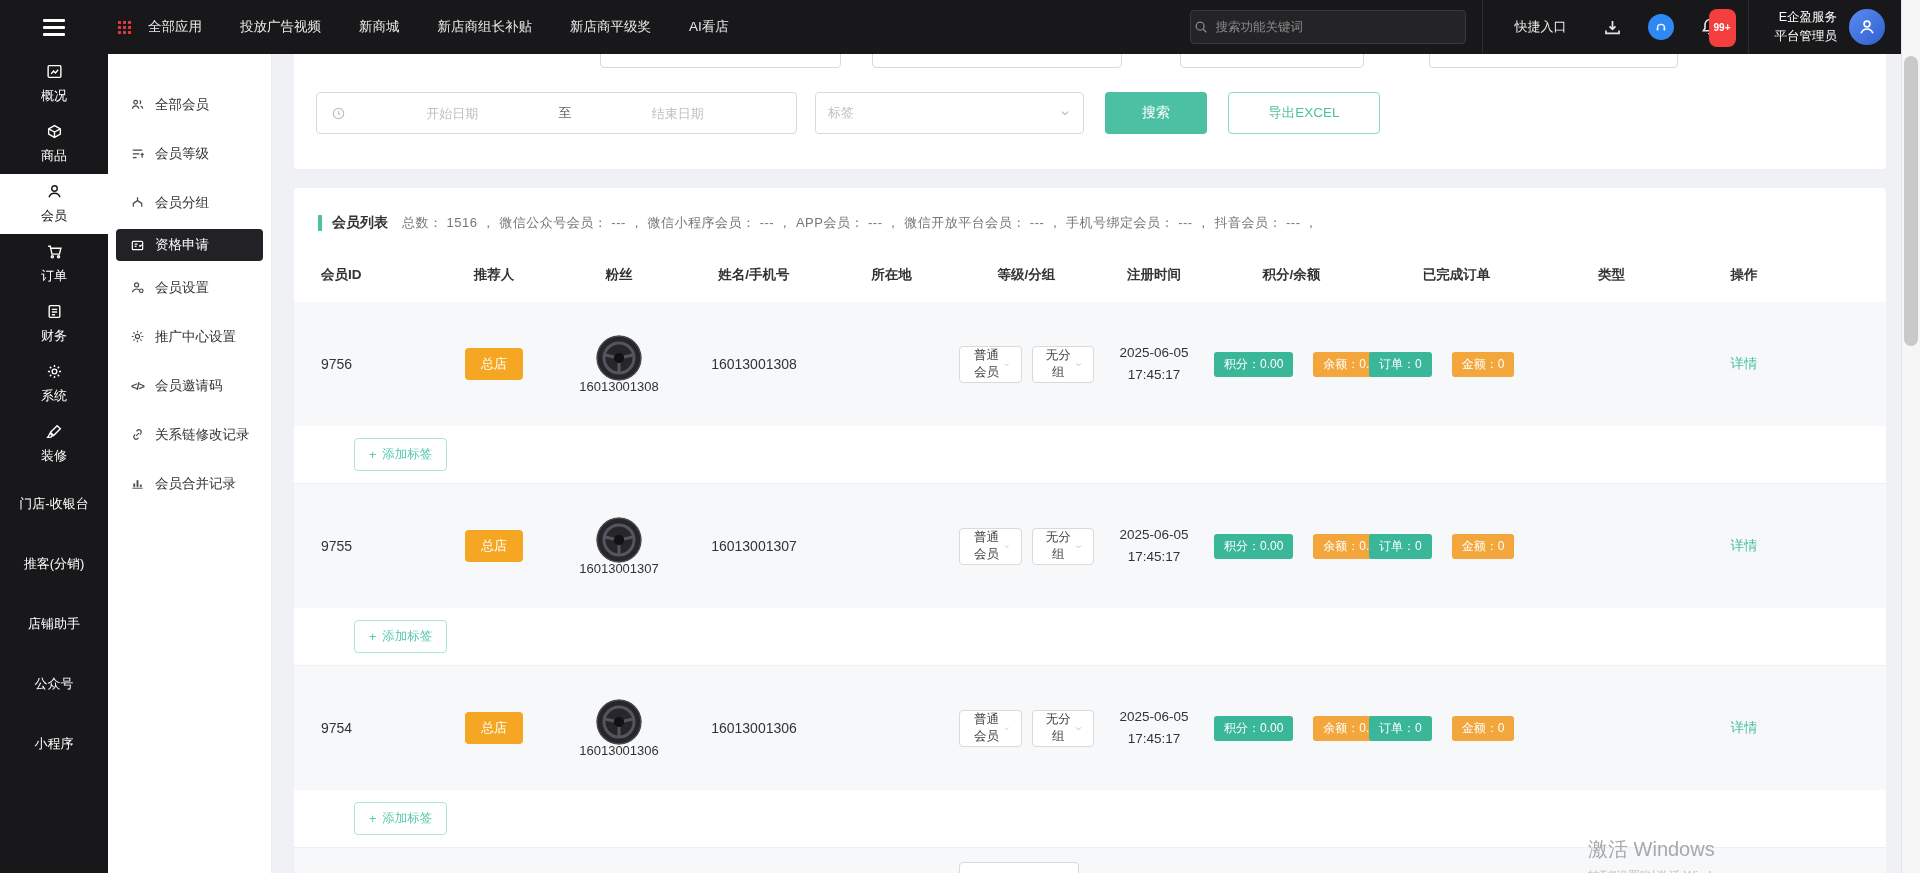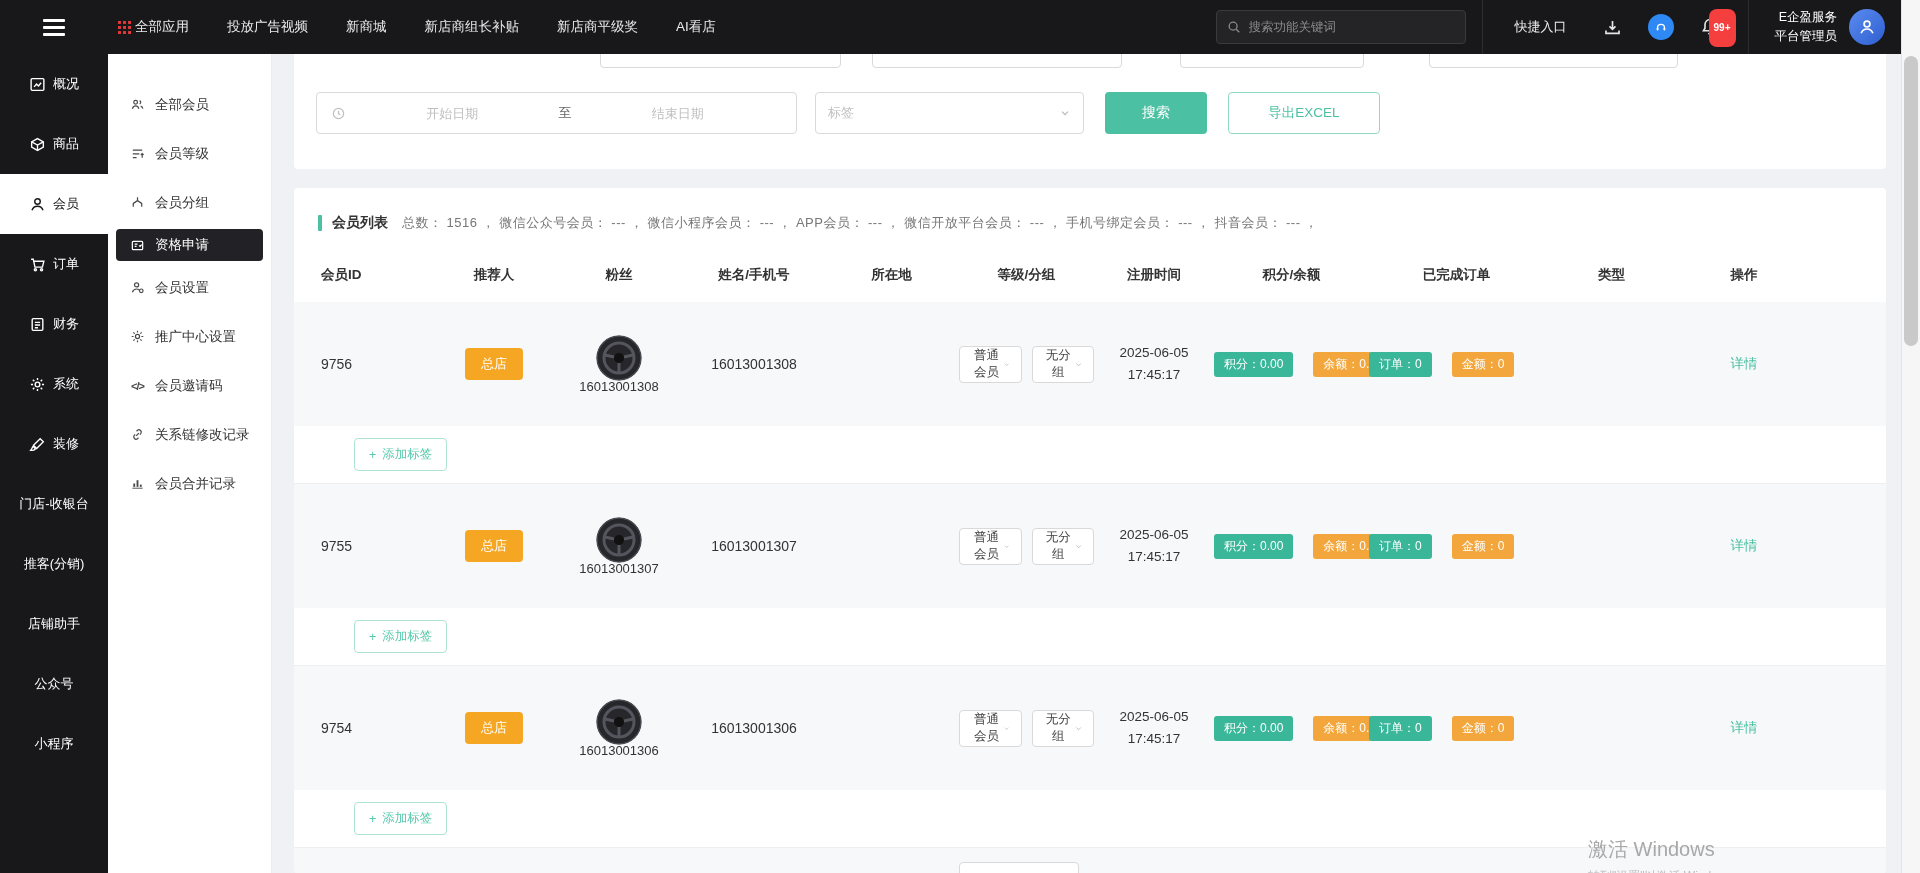--- a/index.html
+++ b/index.html
@@ -7,36 +7,36 @@
   body{background:#f0f1f4}
   .app{position:relative;width:1920px;height:873px;overflow:hidden}
   svg{display:block}
 
   
   .topbar{position:absolute;top:0;left:0;width:1901px;height:54px;background:#18181a;display:flex;align-items:center;z-index:30}
   .burger-wrap{width:108px;display:flex;justify-content:center;align-items:center;cursor:pointer}
   .burger{display:flex;flex-direction:column;gap:4px}
   .burger i{display:block;width:22px;height:3px;background:#fff;border-radius:1px}
   .topnav{display:flex;align-items:center;gap:38px;margin-left:10px}
-  .topnav .nav-item{color:#e8e8e8;font-size:13.5px;cursor:pointer;display:flex;align-items:center;gap:4px;white-space:nowrap}
-  .search-box{margin-left:auto;width:250px;height:34px;background:#242427;border:1px solid #3a3a3d;border-radius:4px;display:flex;align-items:center;gap:8px;padding:0 10px}
+  .topnav .nav-item{color:#e8e8e8;font-size:13.5px;cursor:pointer;display:flex;align-items:center;gap:17px;white-space:nowrap}
+  .search-box{margin-left:auto;width:276px;height:34px;background:#242427;border:1px solid #3a3a3d;border-radius:4px;display:flex;align-items:center;gap:8px;padding:0 3px}
   .search-box input{flex:1;background:transparent;border:none;outline:none;color:#ccc;font-size:12.5px}
   .search-box input::placeholder{color:#8a8a8a}
   .tb-divider{width:1px;height:54px;background:#2c2c2f;margin:0 0 0 16px}
   .quick-entry{color:#ededed;font-size:13px;margin:0 10px 0 32px;cursor:pointer;white-space:nowrap}
   .tb-icon{color:#e6e6e6;cursor:pointer;margin-left:26px;position:relative}
   .service-circle{width:26px;height:26px;border-radius:50%;background:#2f89f5;display:flex;align-items:center;justify-content:center}
   .bell-badge{position:absolute;top:-8px;right:-16px;background:#f53f3f;color:#fff;font-size:10px;line-height:14px;padding:12px 5px;border-radius:8px;font-weight:bold}
   .user-block{display:flex;align-items:center;gap:12px;margin-left:26px;padding-right:16px}
   .user-text{text-align:right;color:#fff;font-size:12.5px;line-height:1.55;white-space:nowrap}
   .user-avatar{width:36px;height:36px;border-radius:50%;background:linear-gradient(135deg,#5a8cf0,#2f5fd0);display:flex;align-items:center;justify-content:center;cursor:pointer}
 
   
   .rail{position:absolute;top:54px;left:0;width:108px;bottom:0;background:#18181a;z-index:20}
-  .rail-item{height:60px;display:flex;flex-direction:row;align-items:center;justify-content:center;gap:7px;color:#fff;font-size:13px;cursor:pointer;white-space:nowrap}
+  .rail-item{height:60px;display:flex;flex-direction:column;align-items:center;justify-content:center;gap:7px;color:#fff;font-size:13px;cursor:pointer;white-space:nowrap}
   .rail-item.active{background:#fff;color:#141414}
 
   
   .sidebar{position:absolute;top:54px;left:108px;width:164px;bottom:0;background:#fff;border-right:1px solid #ececec;padding-top:26px;z-index:10}
   .side-item{height:49px;display:flex;align-items:center;gap:10px;padding-left:22px;font-size:13.5px;color:#333;cursor:pointer}
   .side-item .si{color:#4a4a4a;width:15px;display:flex;justify-content:center}
   .side-item.active{background:#222226;color:#fff;margin:2px 8px;height:32px;border-radius:4px;padding-left:14px}
   .side-item.active .si{color:#fff}
   .code-glyph{font-size:11px;font-weight:bold;letter-spacing:-1px}
 

